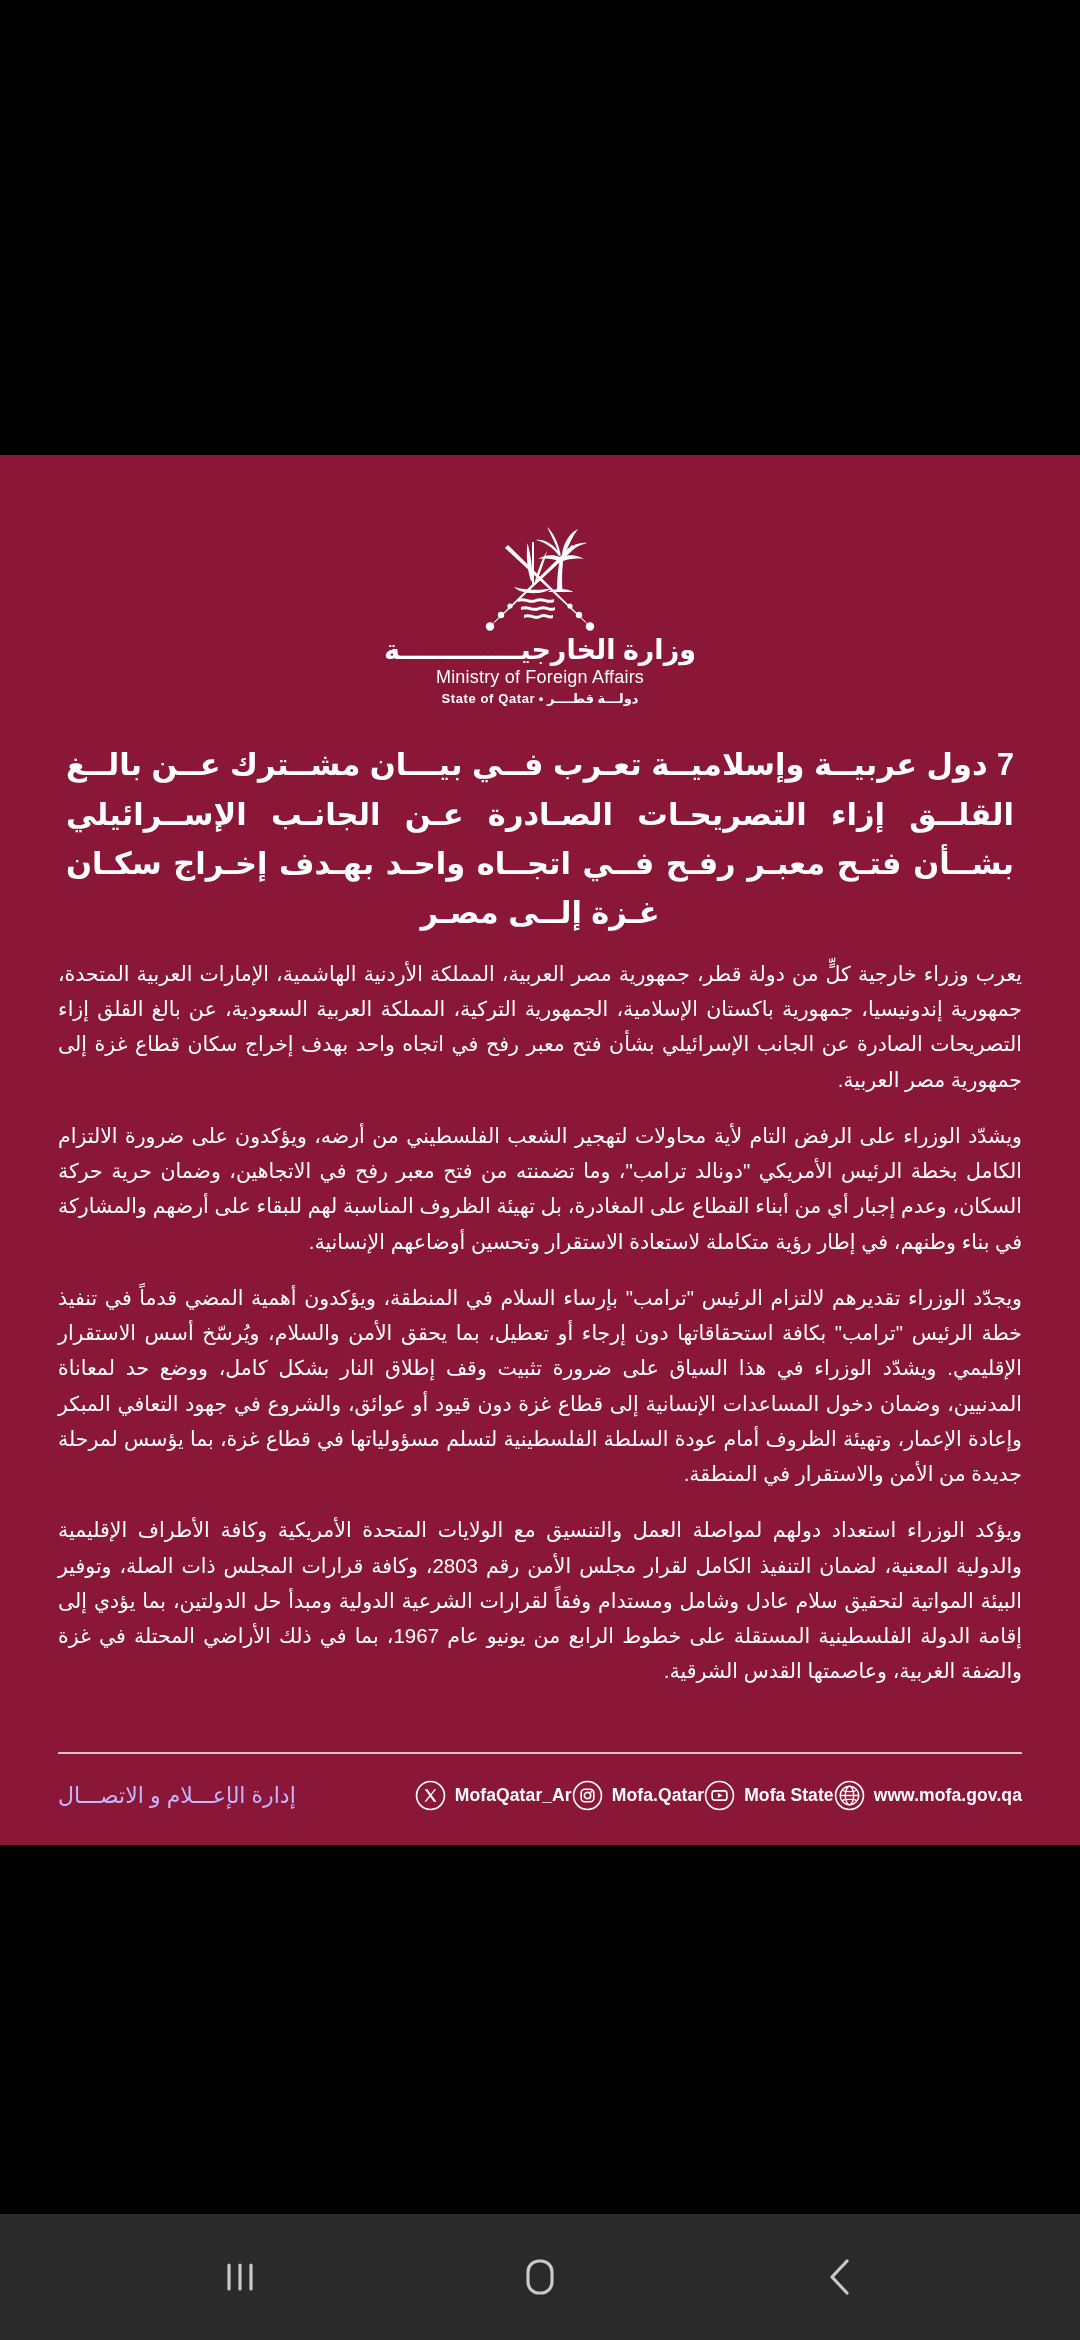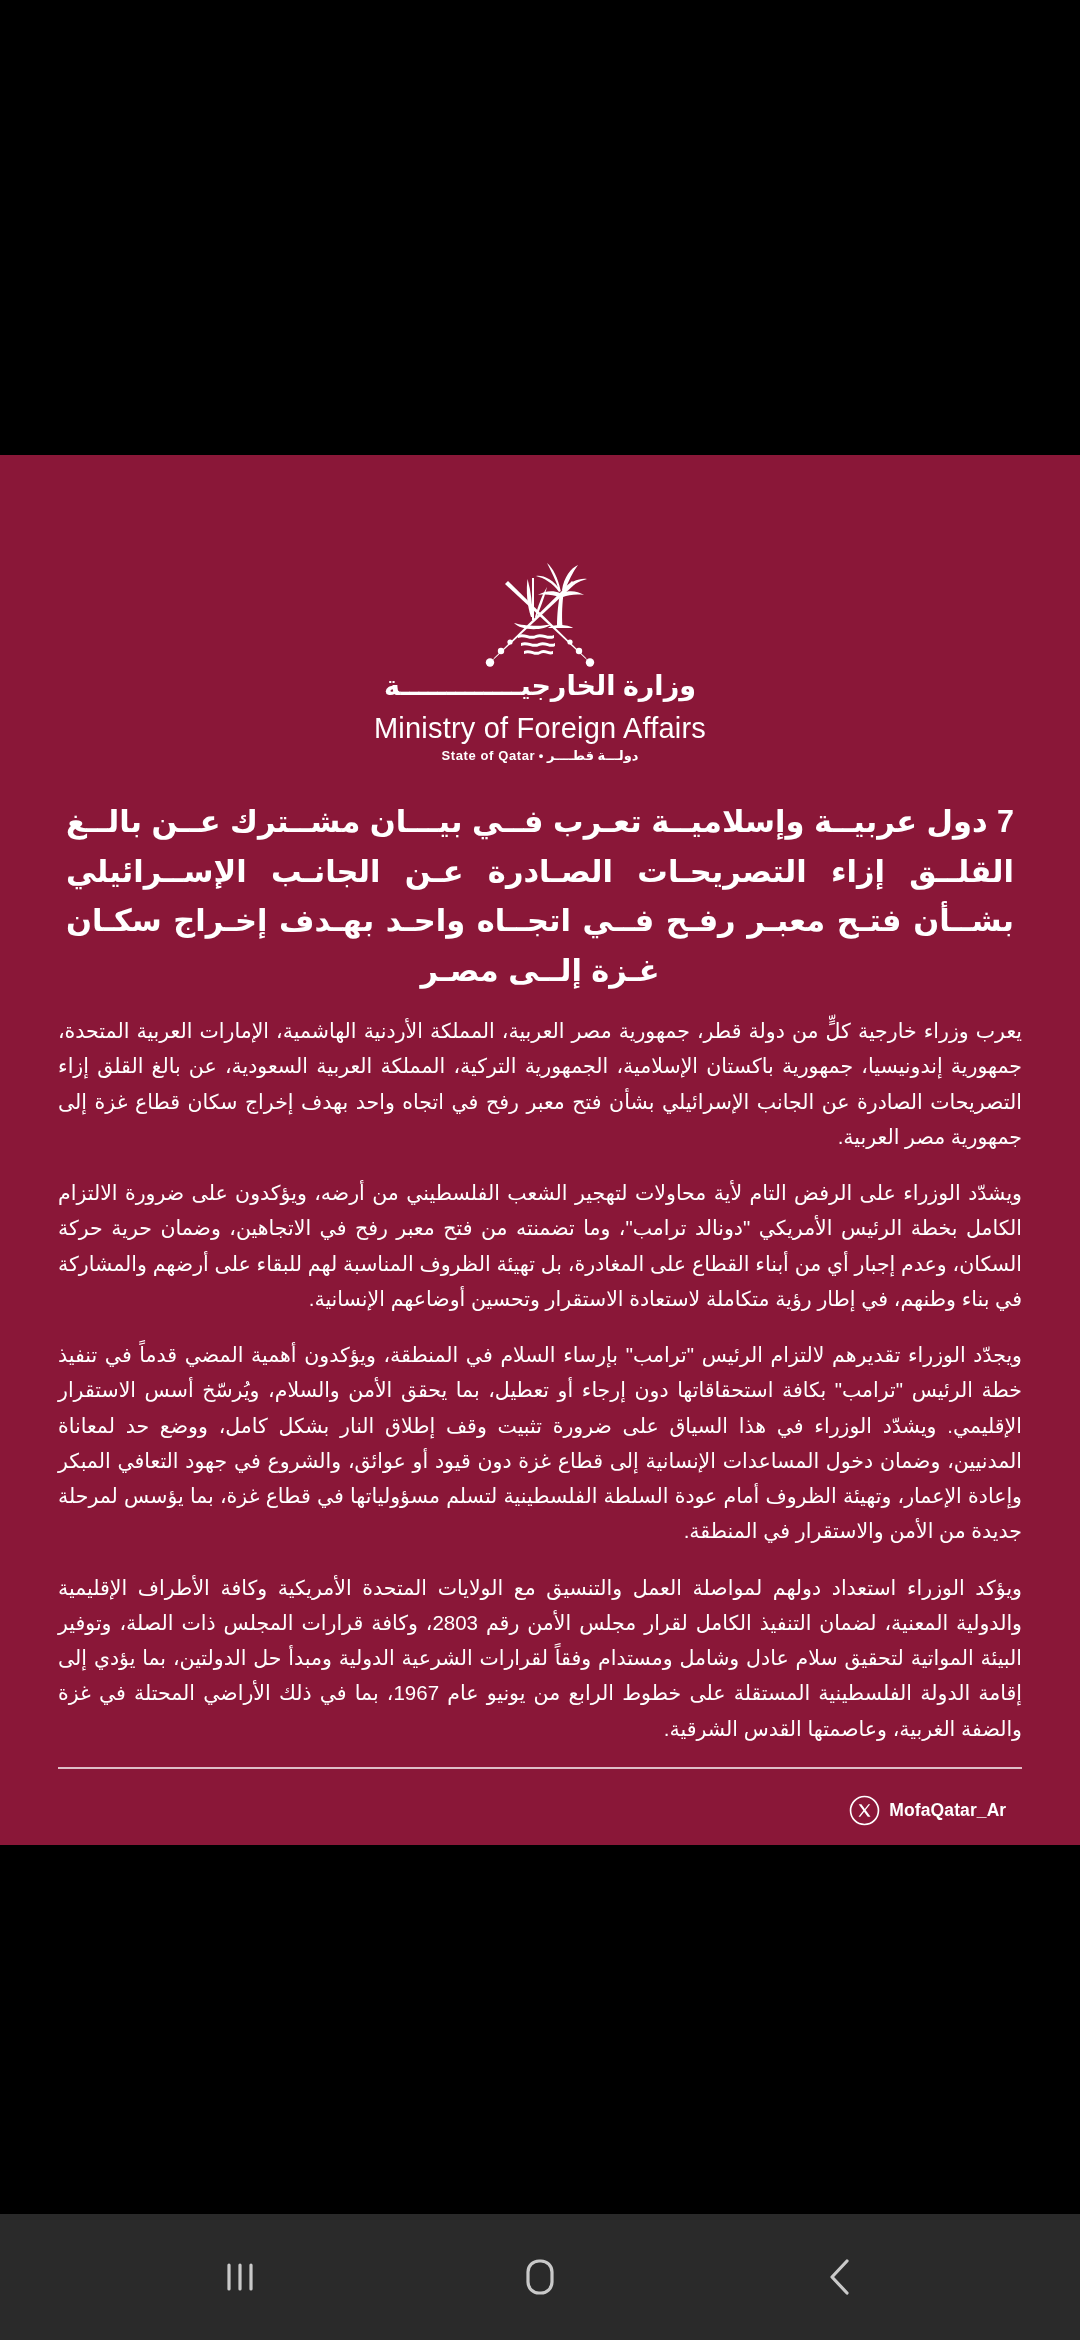--- a/index.html
+++ b/index.html
@@ -30,21 +30,21 @@
     background: #000000;
     flex: 0 0 auto;
   }
 
   
   .card {
     flex: 0 0 auto;
     height: 1390px;
     background: #8A1738;
     box-sizing: border-box;
-    padding: 60px 58px 0 58px;
+    padding: 24px 58px 0 58px;
     display: flex;
     flex-direction: column;
     direction: rtl;
   }
 
   
   .logo-block {
     display: flex;
     flex-direction: column;
     align-items: center;
@@ -59,26 +59,26 @@
     margin-top: 6px;
     color: #ffffff;
     font-size: 27px;
     font-weight: 700;
     letter-spacing: 0.5px;
     line-height: 1;
     direction: rtl;
   }
   .logo-en {
     color: #ffffff;
-    font-size: 29px;
+    font-size: 18px;
     font-weight: 400;
     letter-spacing: 0.2px;
     line-height: 1.12;
     direction: ltr;
-    margin-top: 12px;
+    margin-top: 3px;
   }
   .logo-sub {
     color: #ffffff;
     font-size: 13px;
     font-weight: 700;
     letter-spacing: 0.6px;
     margin-top: 4px;
     direction: rtl;
   }
 
@@ -140,24 +140,23 @@
   }
   .footer-dept {
     color: #c4b5fd;
     font-size: 22px;
     font-weight: 400;
     letter-spacing: 0.4px;
     white-space: nowrap;
   }
   .socials {
     display: flex;
-    flex-direction: column;
+    flex-direction: row;
     align-items: center;
     direction: ltr;
-    gap: 26px;
   }
   .social {
     display: flex;
     flex-direction: row;
     align-items: center;
     gap: 9px;
   }
   .social-ico {
     width: 31px;
     height: 31px;

